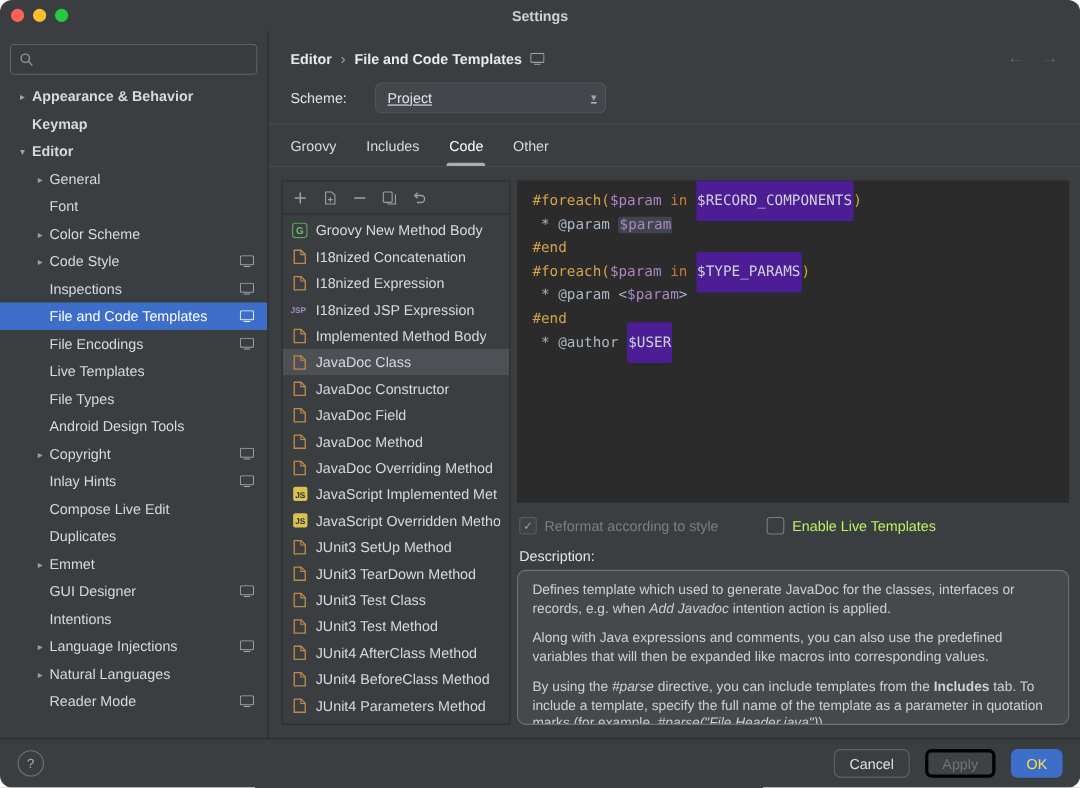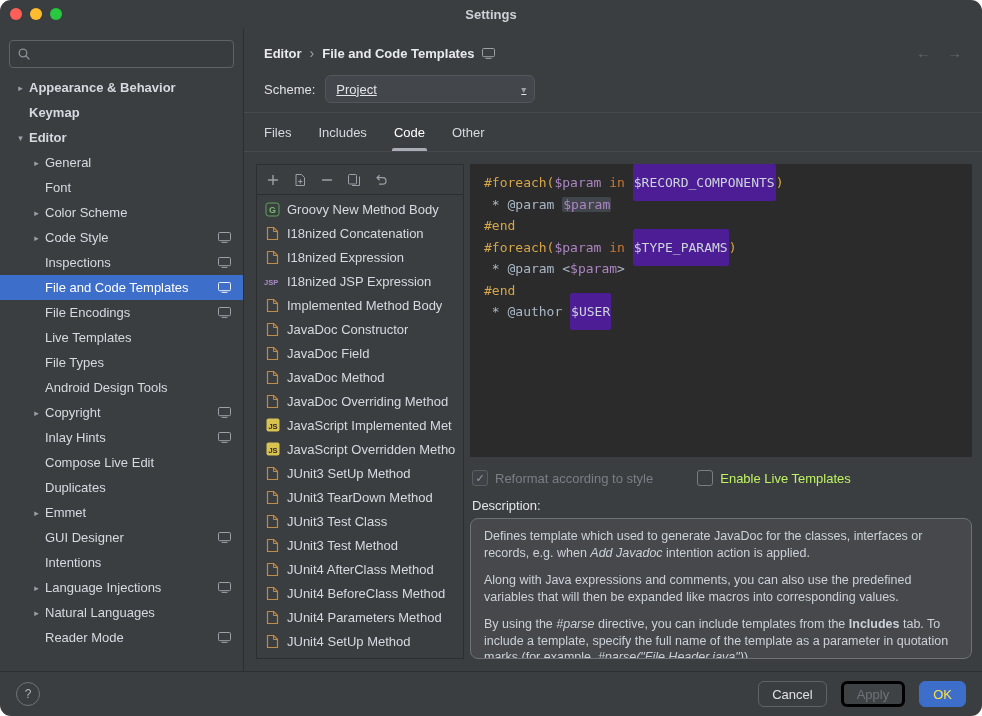--- a/index.html
+++ b/index.html
@@ -33,21 +33,21 @@
   .tree-row.selected .pane-icon{color:#e9edf2;}
   .tree-row.selected .chevron{color:#e9edf2;}
 
   
   .content{flex:1;display:flex;flex-direction:column;min-width:0;position:relative;}
   .crumb-row{margin:13px 20px 0;display:flex;align-items:center;gap:8px;height:24px;flex:none;}
   .crumb{font-weight:bold;color:#e8eaed;}
   .crumb-sep{color:#9da1a7;font-size:14px;}
   .crumb-icon{margin:0;}
   .nav-arrows{position:absolute;top:16px;right:20px;display:flex;gap:16px;color:#63666b;font-size:15px;}
-  .scheme-row{margin:10px 20px 0;display:flex;align-items:center;gap:10px;height:28px;flex:none;}
+  .scheme-row{margin:10px 20px 0;display:flex;align-items:center;gap:26px;height:28px;flex:none;}
   .combo{width:190px;height:26px;background:#43464a;border:1px solid #53565b;border-radius:6px;display:flex;align-items:center;padding:0 8px 0 10px;color:#e3e5e9;text-decoration:underline;}
   .combo-chevron{margin-left:auto;color:#9da1a7;font-size:10px;}
   .sep1{margin-top:9px;border-top:1px solid #47494c;flex:none;}
   .tabs{display:flex;align-items:stretch;padding:0 20px;height:38px;border-bottom:1px solid #47494c;gap:27px;flex:none;}
   .tab{display:flex;align-items:center;position:relative;color:#d6dae0;cursor:default;}
   .tab.selected{color:#ffffff;}
   .tab.selected::after{content:"";position:absolute;left:-2px;right:-2px;bottom:0;height:3px;background:#a9aeb6;border-radius:2px 2px 0 0;}
 
   .lower{flex:1;display:flex;min-height:0;padding:12px 10px 12px 12px;gap:6px;}
   .list-panel{width:206px;flex:none;border:1px solid #2c2e30;display:flex;flex-direction:column;min-height:0;background:#3b3e40;}
@@ -289,21 +289,21 @@
         <div class="combo">
           <span>Project</span>
           <span class="combo-chevron">▾</span>
         </div>
       </div>
 
       <div class="sep1"></div>
 
       <div class="tabs" id="tabs">
           <div class="tab">
-            <span>Files</span>
+            <span>Groovy</span>
           </div>
           <div class="tab">
             <span>Includes</span>
           </div>
           <div class="tab selected">
             <span>Code</span>
           </div>
           <div class="tab">
             <span>Other</span>
           </div>
@@ -379,20 +379,29 @@
                 <span class="list-label">I18nized JSP Expression</span>
               </div>
               <div class="list-row">
                 <span class="tpl-icon">
                   <svg width="13" height="15" viewBox="0 0 13 15">
                     <path d="M1.5 1.5h6.2l3.8 3.8v8.2H1.5z" fill="none" stroke="#c08a4a" stroke-width="1.2"></path>
                     <path d="M7.5 1.7v3.8h3.8" fill="none" stroke="#c08a4a"></path>
                   </svg>
                 </span>
                 <span class="list-label">Implemented Method Body</span>
+              </div>
+              <div class="list-row selected">
+                <span class="tpl-icon">
+                  <svg width="13" height="15" viewBox="0 0 13 15">
+                    <path d="M1.5 1.5h6.2l3.8 3.8v8.2H1.5z" fill="none" stroke="#c08a4a" stroke-width="1.2"></path>
+                    <path d="M7.5 1.7v3.8h3.8" fill="none" stroke="#c08a4a"></path>
+                  </svg>
+                </span>
+                <span class="list-label">JavaDoc Class</span>
               </div>
               <div class="list-row">
                 <span class="tpl-icon">
                   <svg width="13" height="15" viewBox="0 0 13 15">
                     <path d="M1.5 1.5h6.2l3.8 3.8v8.2H1.5z" fill="none" stroke="#c08a4a" stroke-width="1.2"></path>
                     <path d="M7.5 1.7v3.8h3.8" fill="none" stroke="#c08a4a"></path>
                   </svg>
                 </span>
                 <span class="list-label">JavaDoc Constructor</span>
               </div>

